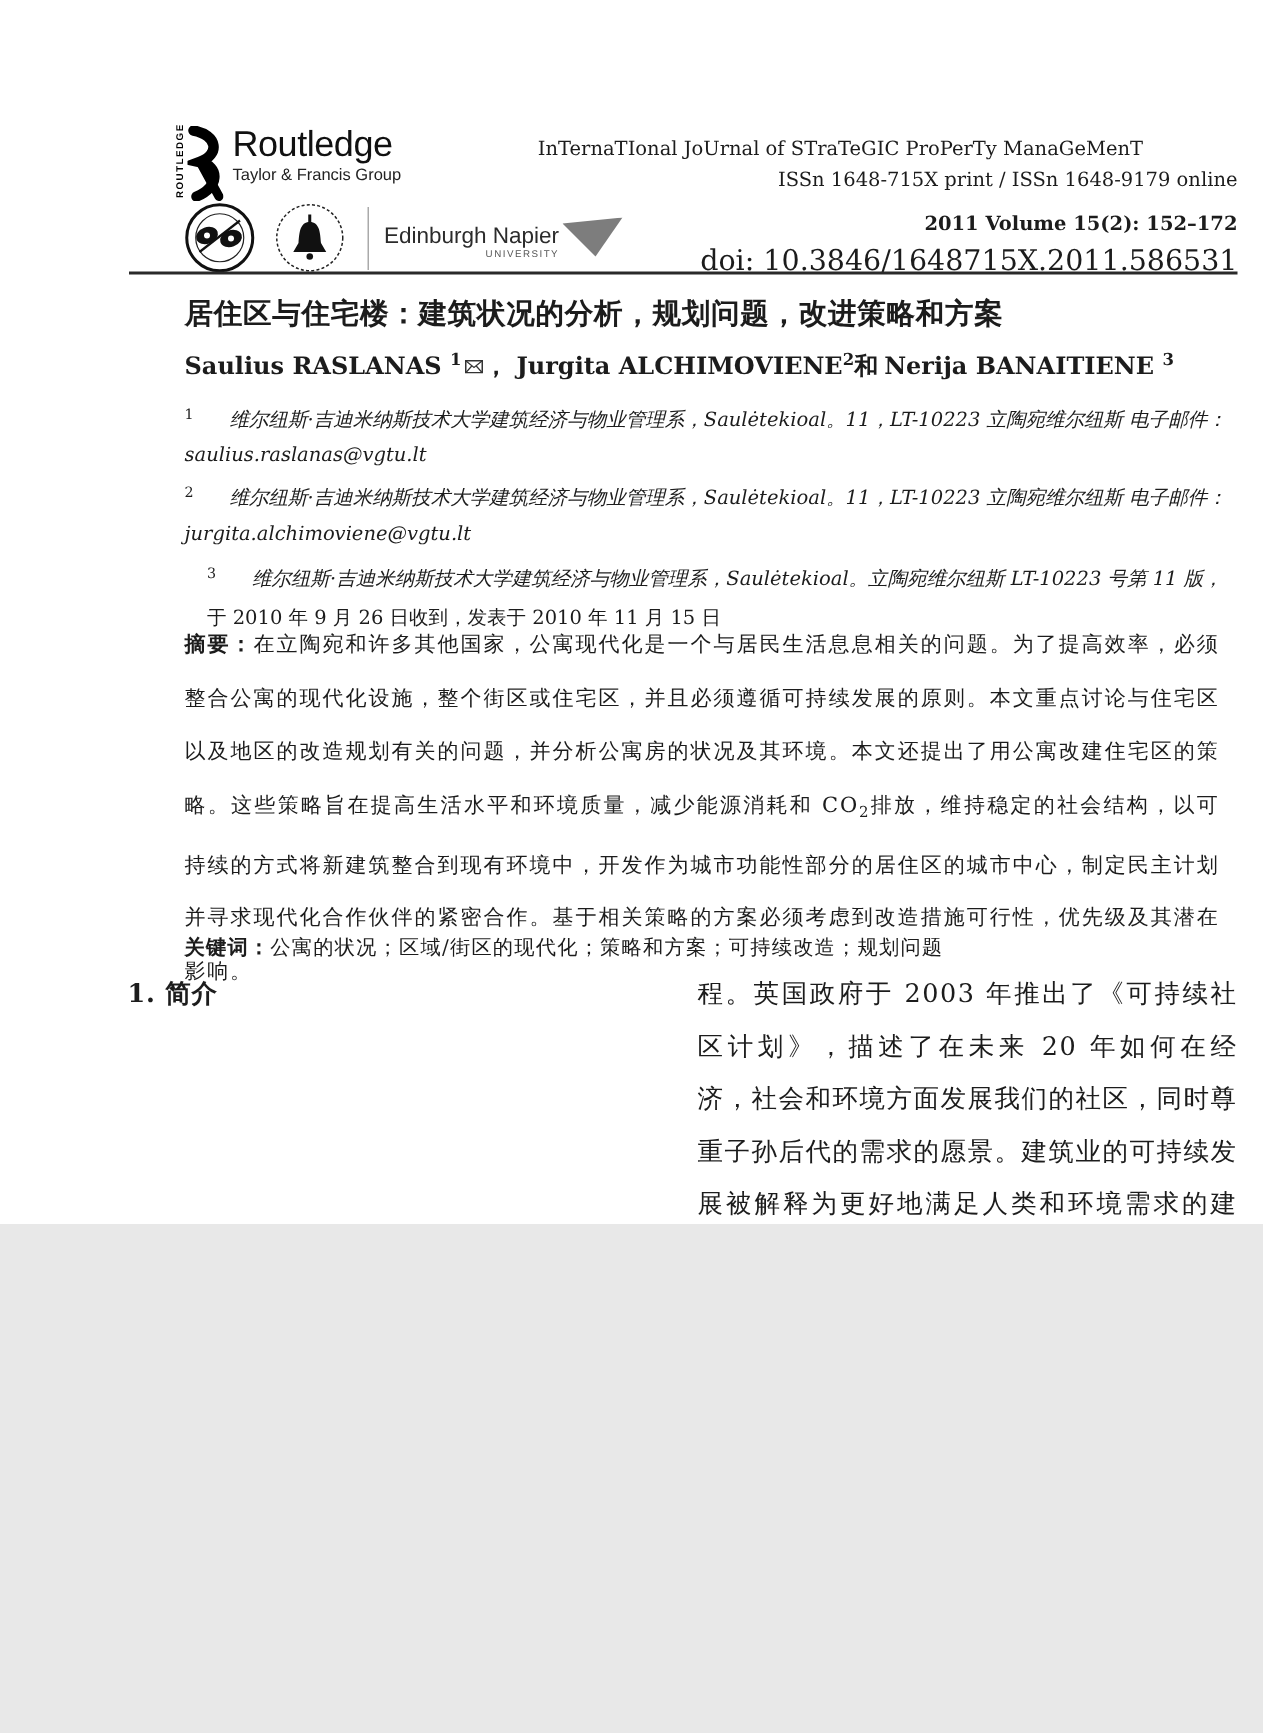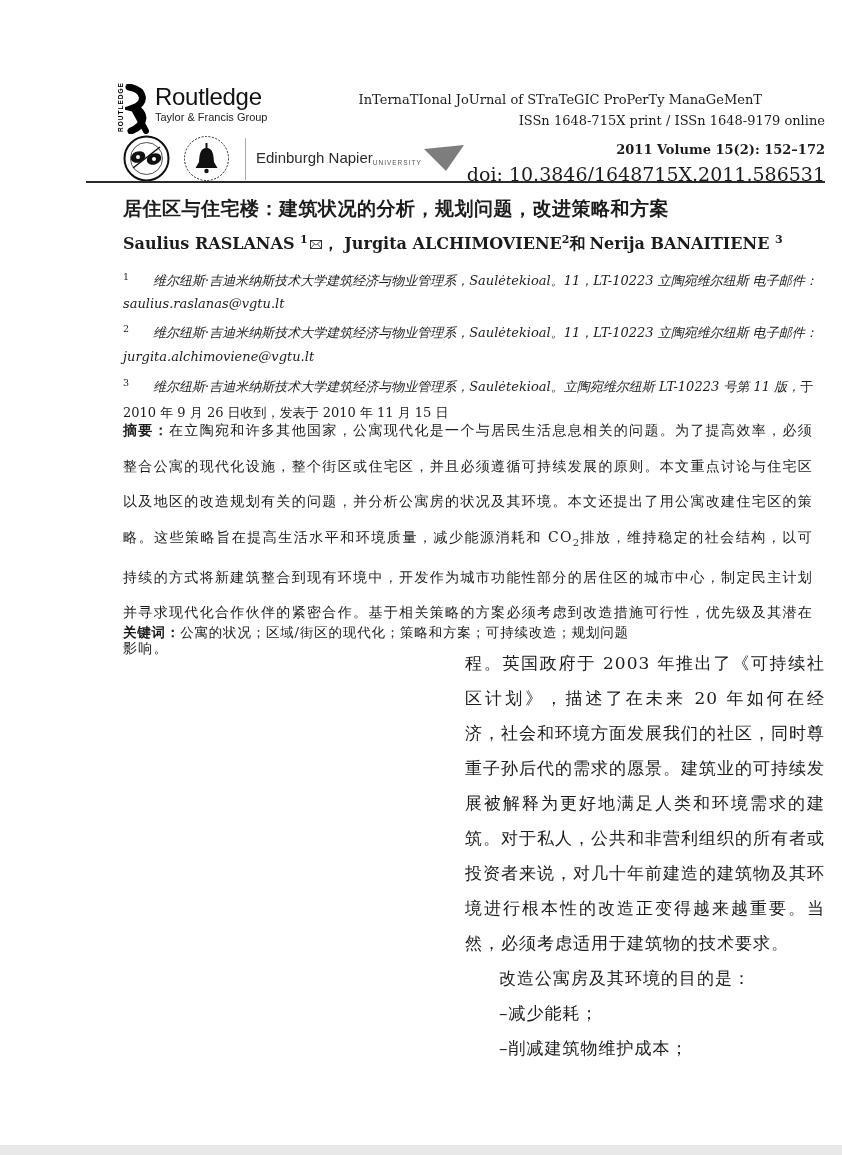--- a/index.html
+++ b/index.html
@@ -1,18 +1,18 @@
 <!DOCTYPE html>
 <html><head>
 <meta charset="utf-8">
 <style>
   html,body{margin:0;padding:0;background:#e8e8e8;}
   .page{
     position:relative;
-    width:842px;height:1145px;
+    width:842px;height:816px;
     margin:0 auto;
     background:#ffffff;
     font-family:"DejaVu Serif","Liberation Serif",serif;
     color:#1c1c1c;
     overflow:hidden;
   }
   
   .routledge{position:absolute;top:84px;left:117px;display:flex;align-items:flex-start;}
   .r-vert{
     writing-mode:vertical-rl;transform:rotate(180deg);
@@ -30,21 +30,21 @@
     font-size:11px;color:#222;margin-top:1px;text-align:right;
   }
   .jline1{position:absolute;top:92px;right:80px;font-size:13px;}
   .jline2{position:absolute;top:113px;right:17px;font-size:13px;}
   .vol-line{position:absolute;top:142px;right:17px;font-size:13px;font-weight:bold;}
   .doi-line{position:absolute;top:163px;right:17px;font-size:19px;}
   .logo-row{position:absolute;top:135px;left:123px;display:flex;align-items:center;}
   .seal{margin-right:13px;}
   .v-div{width:1px;height:42px;background:#aaa;margin:0 10px 0 2px;}
   .napier{display:flex;align-items:flex-start;position:relative;top:2px;}
-  .napier-txt{display:flex;flex-direction:row;align-items:flex-end;}
+  .napier-txt{display:flex;flex-direction:column;align-items:flex-end;}
   .napier-name{
     font-family:"Liberation Sans","DejaVu Sans",sans-serif;
     font-size:15px;color:#2b2b2b;line-height:17px;
   }
   .napier-uni{
     font-family:"Liberation Sans","DejaVu Sans",sans-serif;
     font-size:6.5px;letter-spacing:1px;color:#555;
   }
   .napier-arrow{margin-left:2px;margin-top:-4px;}
   .rule{position:absolute;top:181px;left:86px;width:739px;height:2px;background:#2a2a2a;}
@@ -60,21 +60,21 @@
   .authors sup{font-size:11px;}
   .env-icon{margin:0 1px 0 2px;}
   .sep2{margin-right:4px;}
   
   .affs{position:absolute;top:265px;left:123px;width:702px;font-size:13px;line-height:23px;}
   .aff{margin:0 0 2px 0;}
   .aff sup{font-size:9.5px;font-style:normal;}
   .aff-sp{display:inline-block;width:24px;}
   .aff em{font-style:italic;}
   .aff .aff-reg{font-style:normal;}
-  .aff-last{line-height:26px;}
+  .aff-last{line-height:26px;margin-left:15px;}
   
   .abstract{
     position:absolute;top:413px;left:123px;width:690px;
     font-size:14px;line-height:35.5px;text-align:justify;letter-spacing:1.2px;margin:0;
   }
   .abstract b{letter-spacing:1.2px;}
   .abstract sub{font-size:10px;}
   .keywords{
     position:absolute;top:622px;left:123px;width:690px;
     font-size:13.5px;line-height:20px;margin:0;letter-spacing:0.8px;
@@ -159,20 +159,21 @@
     <p class="aff"><sup>2</sup><span class="aff-sp"></span><em>维尔纽斯·吉迪米纳斯技术大学建筑经济与物业管理系，Saulėtekioal。11，LT-10223 立陶宛维尔纽斯 电子邮件：jurgita.alchimoviene@vgtu.lt</em></p>
     <p class="aff aff-last"><sup>3</sup><span class="aff-sp"></span><em>维尔纽斯·吉迪米纳斯技术大学建筑经济与物业管理系，Saulėtekioal。立陶宛维尔纽斯 LT-10223 号第 11 版，</em><span class="aff-reg">于 2010 年 9 月 26 日收到，发表于 2010 年 11 月 15 日</span></p>
   </div>
 
   <p class="abstract"><b>摘要：</b><span>在立陶宛和许多其他国家，公寓现代化是一个与居民生活息息相关的问题。为了提高效率，必须整合公寓的现代化设施，整个街区或住宅区，并且必须遵循可持续发展的原则。本文重点讨论与住宅区以及地区的改造规划有关的问题，并分析公寓房的状况及其环境。本文还提出了用公寓改建住宅区的策略。这些策略旨在提高生活水平和环境质量，减少能源消耗和 CO</span><sub>2</sub><span>排放，维持稳定的社会结构，以可持续的方式将新建筑整合到现有环境中，开发作为城市功能性部分的居住区的城市中心，制定民主计划并寻求现代化合作伙伴的紧密合作。基于相关策略的方案必须考虑到改造措施可行性，优先级及其潜在影响。</span></p>
 
   <p class="keywords"><b>关键词：</b><span>公寓的状况；区域/街区的现代化；策略和方案；可持续改造；规划问题</span></p>
 
   <div class="columns">
     <div class="col">
+      <h2 class="sec-head">1. 简介</h2>
     </div>
     <div class="col">
       <p>程。英国政府于 2003 年推出了《可持续社区计划》，描述了在未来 20 年如何在经济，社会和环境方面发展我们的社区，同时尊重子孙后代的需求的愿景。建筑业的可持续发展被解释为更好地满足人类和环境需求的建筑。对于私人，公共和非营利组织的所有者或投资者来说，对几十年前建造的建筑物及其环境进行根本性的改造正变得越来越重要。当然，必须考虑适用于建筑物的技术要求。</p>
       <p class="indent">改造公寓房及其环境的目的是：</p>
       <div class="goal">–减少能耗；</div>
       <div class="goal">–削减建筑物维护成本；</div>
     </div>
   </div>
 
 </div>

